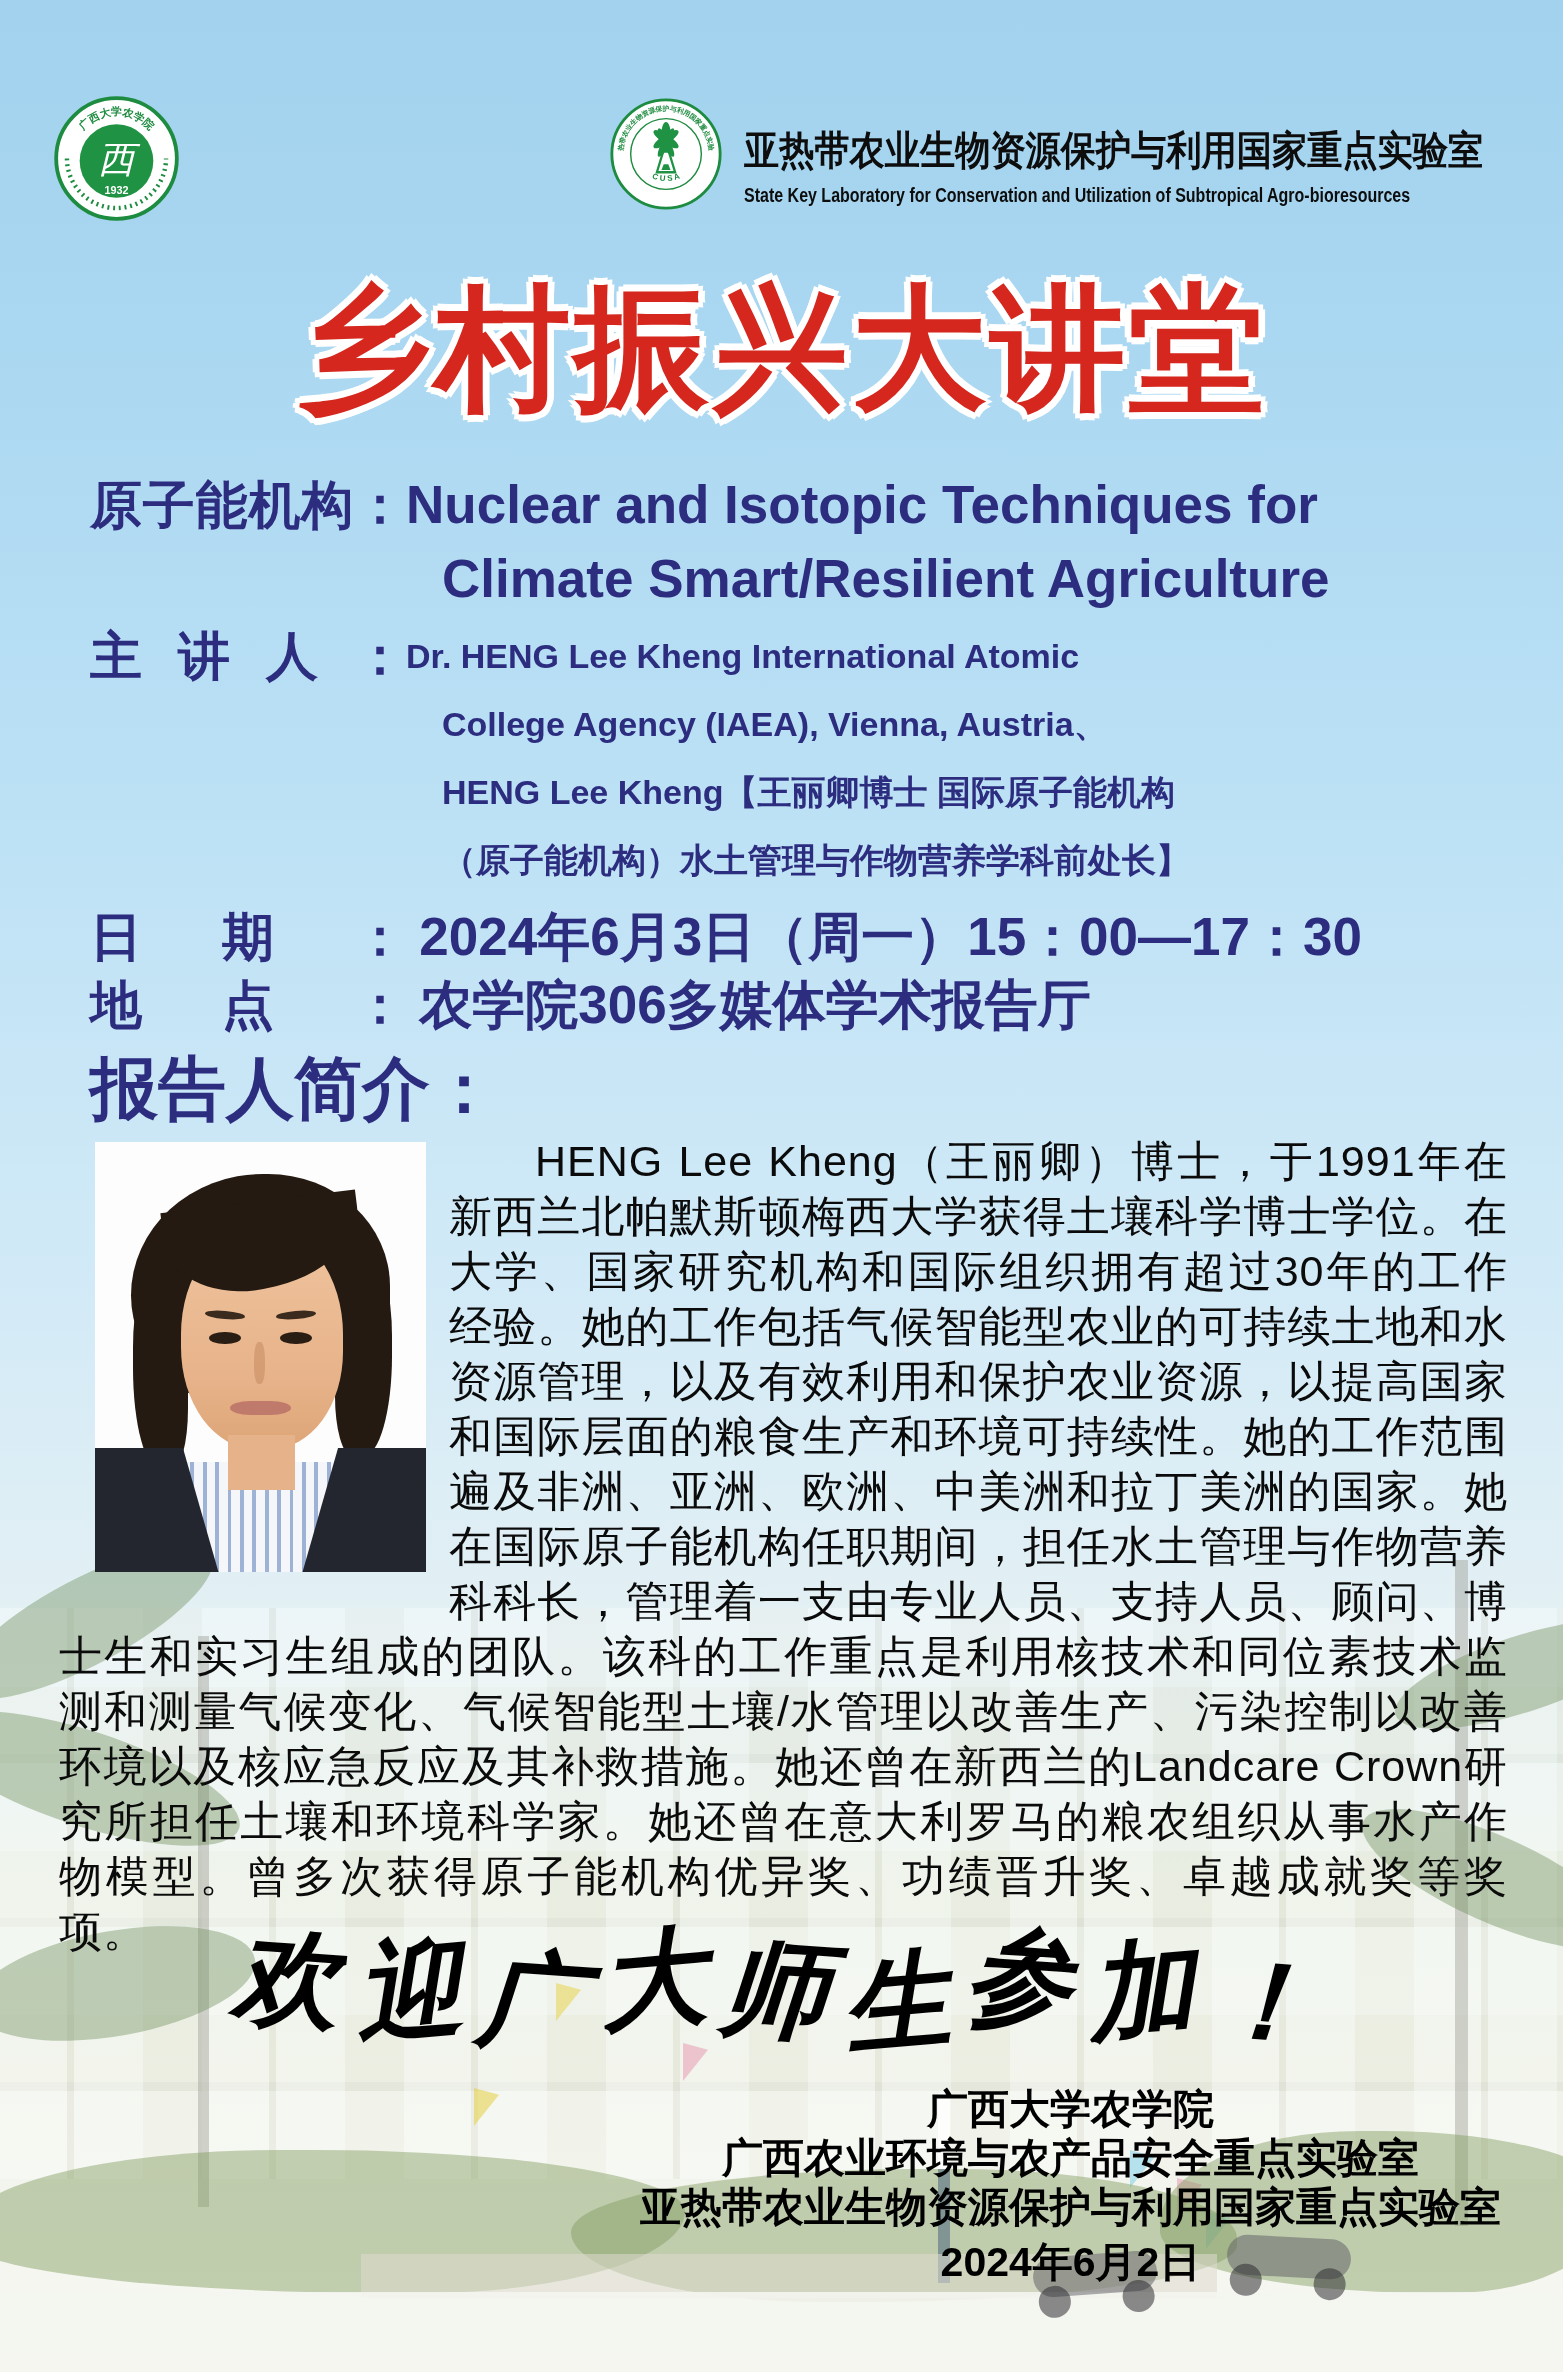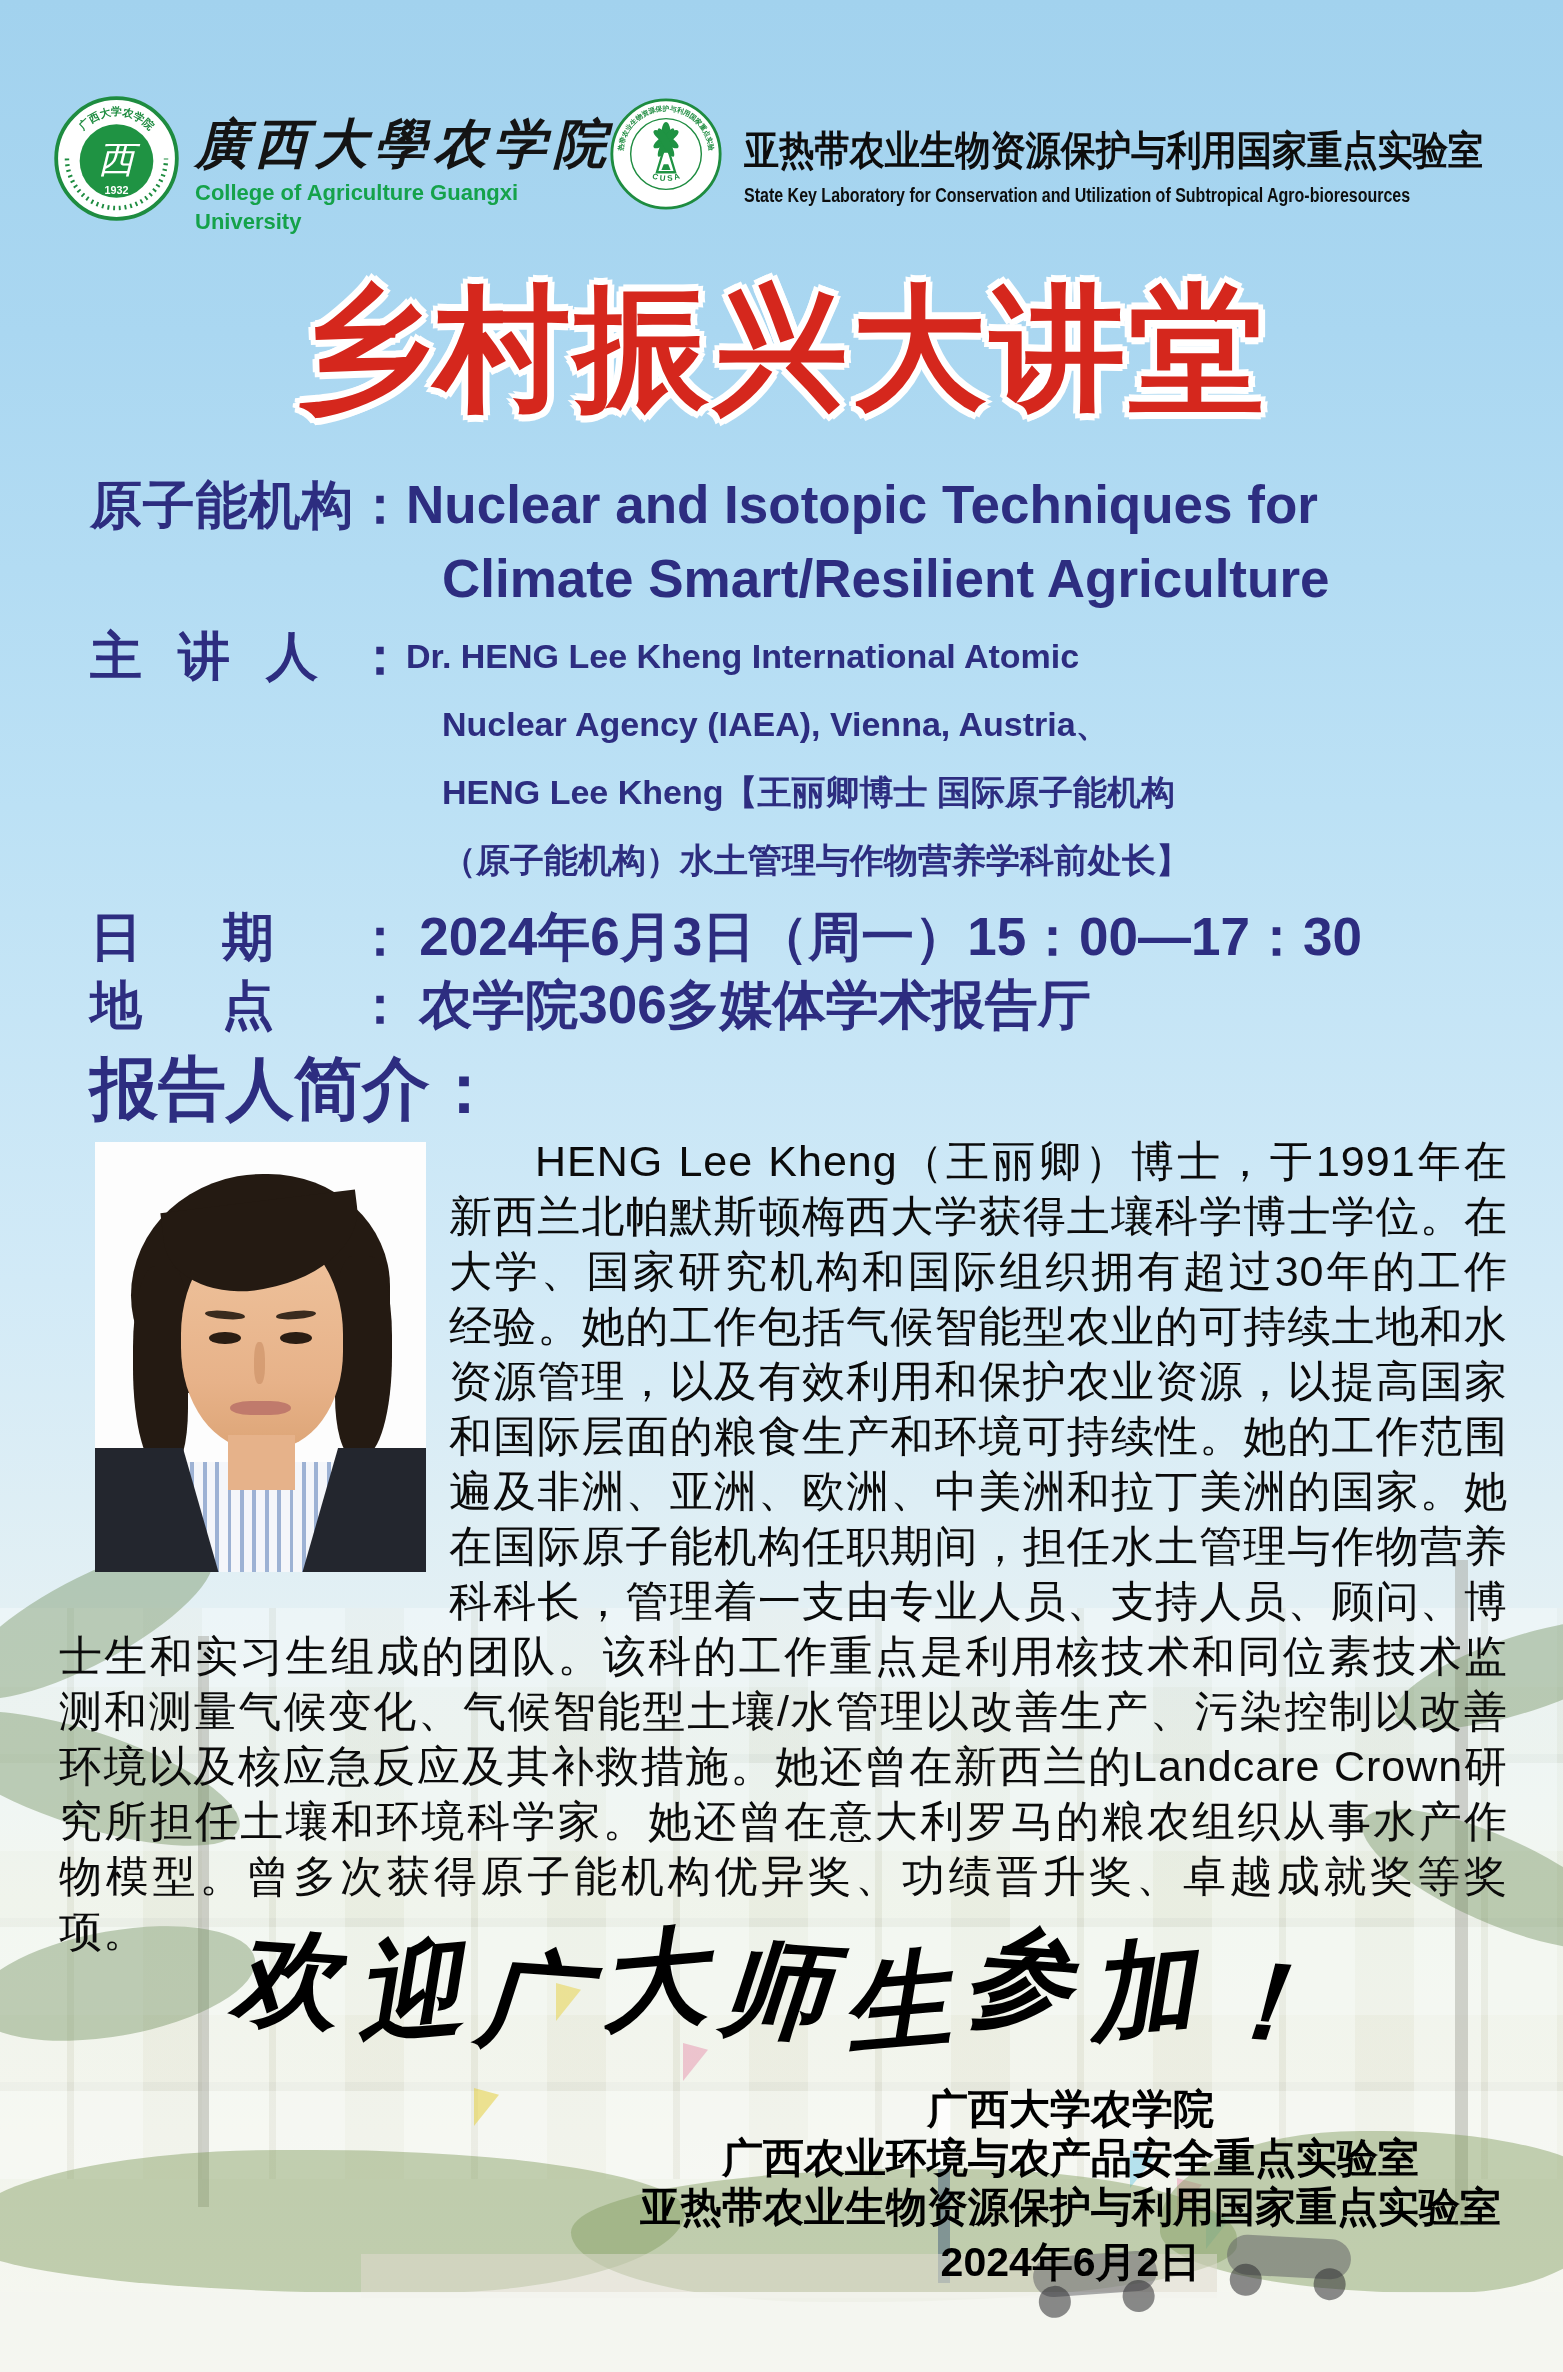--- a/index.html
+++ b/index.html
@@ -136,24 +136,20 @@
       <circle cx="100" cy="100" r="95" fill="#ffffff" stroke="#1e8c40" stroke-width="6"></circle>
       <path d="M 22,100 A 78,78 0 0 0 178,100" fill="none" stroke="#1e8c40" stroke-width="7" stroke-dasharray="3 6"></path>
       <text font-size="17" fill="#1e8c40" font-weight="bold">
         <textPath href="#arcTopL" startOffset="50%" text-anchor="middle">广西大学农学院</textPath>
       </text>
       <circle cx="100" cy="104" r="58" fill="#1f9343"></circle>
       <text x="100" y="122" text-anchor="middle" font-size="58" fill="#ffffff" font-style="italic" font-family="DejaVu Serif, serif">西</text>
       <text x="100" y="156" text-anchor="middle" font-size="17" fill="#ffffff" font-weight="bold">1932</text>
     </svg>
   </div>
-  <div class="brand">
-    <div class="brand-cn">廣西大學农学院</div>
-    <div class="brand-en">College of Agriculture Guangxi University</div>
-  </div>
 
   <div class="seal seal-right">
     <svg viewBox="0 0 200 200" width="114" height="114">
       <defs>
         <path id="arcTopR" d="M 24,100 A 76,76 0 0 1 176,100"></path>
         <path id="arcBotR" d="M 38,104 A 66,66 0 0 0 162,104"></path>
       </defs>
       <circle cx="100" cy="100" r="95" fill="#ffffff" stroke="#1e8c40" stroke-width="5"></circle>
       <circle cx="100" cy="100" r="62" fill="none" stroke="#1e8c40" stroke-width="2.5"></circle>
       <text font-size="12" fill="#1e8c40" font-weight="bold">
@@ -185,21 +181,21 @@
       <div class="label">原子能机构：</div>
       <div class="vals">
         <div class="v-big">Nuclear and Isotopic Techniques for</div>
         <div class="v-big indent">Climate Smart/Resilient Agriculture</div>
       </div>
     </div>
     <div class="row mt1">
       <div class="label lab-sp">主讲人：</div>
       <div class="vals">
         <div class="v-mid">Dr. HENG Lee Kheng International Atomic</div>
-        <div class="v-mid indent">Nuclear Agency (IAEA), Vienna, Austria、</div>
+        <div class="v-mid indent">College Agency (IAEA), Vienna, Austria、</div>
         <div class="v-mid indent">HENG Lee Kheng【王丽卿博士 国际原子能机构</div>
         <div class="v-mid indent">（原子能机构）水土管理与作物营养学科前处长】</div>
       </div>
     </div>
     <div class="row row-date mt2">
       <div class="label">日期：</div>
       <div class="vals">
           <div class="v-big pad-v">2024年6月3日（周一）15：00—17：30</div>
         </div>
     </div>

